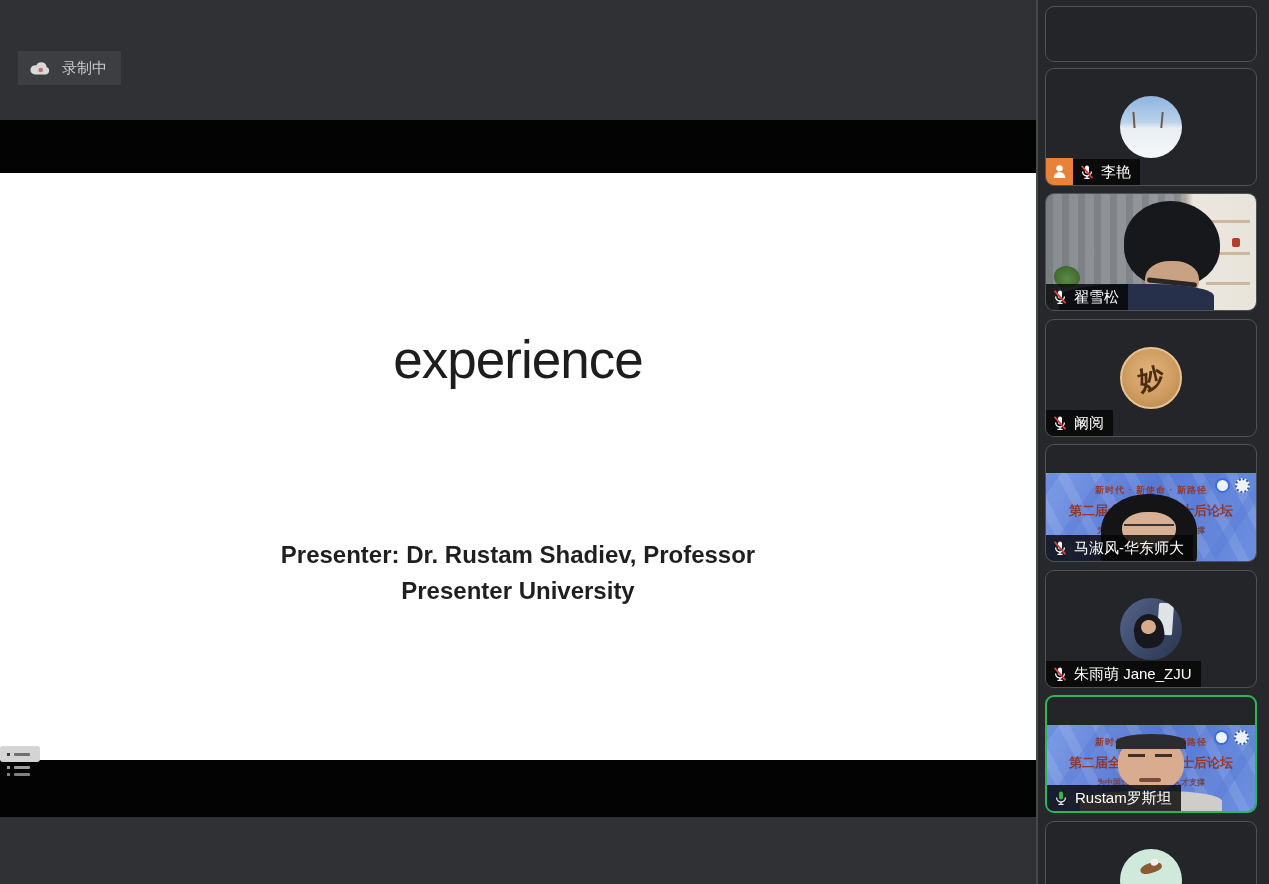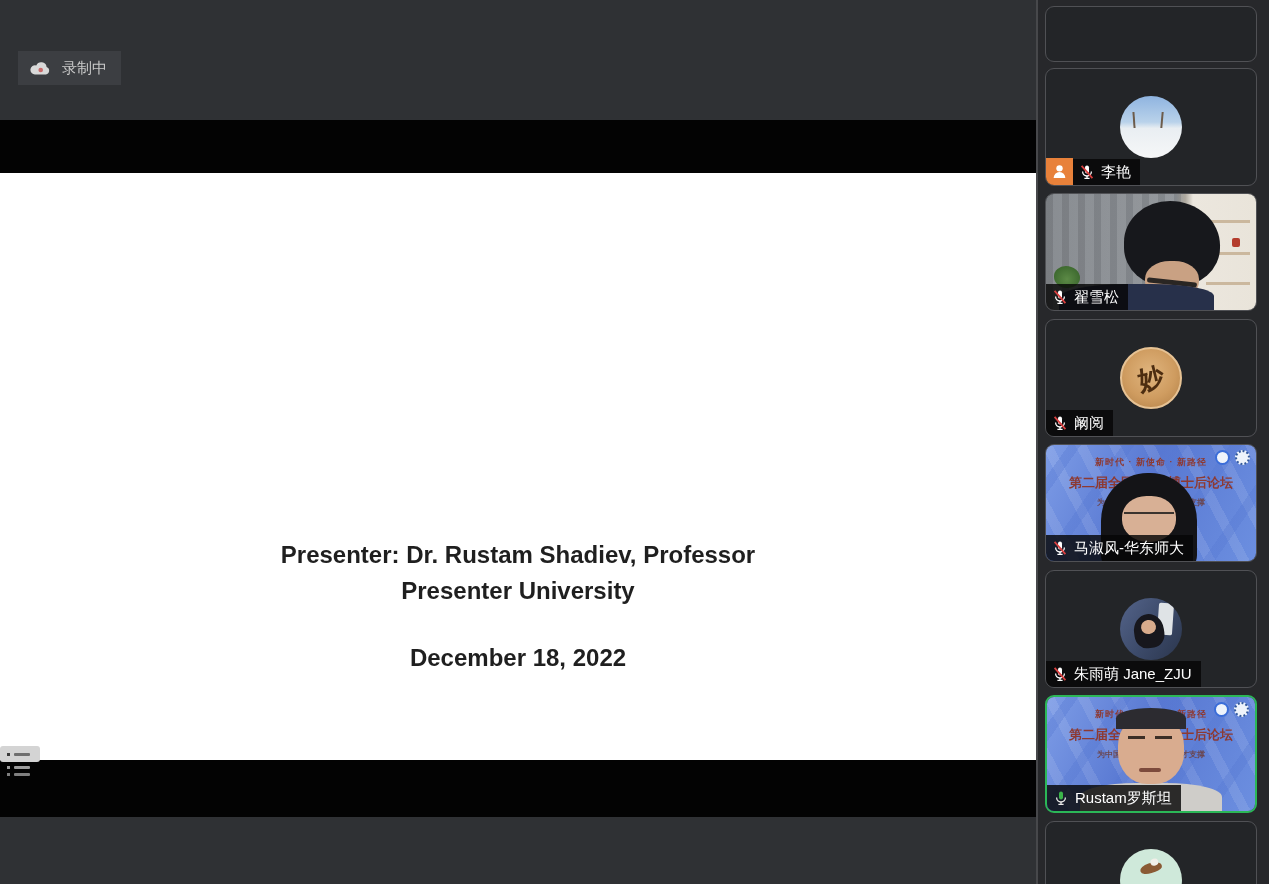--- a/index.html
+++ b/index.html
@@ -90,21 +90,21 @@
   .vid-zhai .hair{position:absolute;left:37%;top:6%;width:46%;height:74%;background:#17181c;
     border-radius:48% 52% 46% 46%;}
   .vid-zhai .face{position:absolute;left:47%;top:58%;width:26%;height:34%;background:#c9a183;
     border-radius:46% 46% 50% 50%;}
   .vid-zhai .glasses{position:absolute;left:48%;top:74%;width:24%;height:5px;background:#2a2623;
     border-radius:2px;transform:rotate(6deg);}
   .vid-zhai .shoulder{position:absolute;bottom:-4px;left:6%;width:74%;height:26%;background:#27304a;
     border-radius:45% 40% 0 0;}
 
   
-  .vbg{position:absolute;inset:0;background:linear-gradient(115deg,#7d9ce6 0%,#5878d2 45%,#6c8fe0 100%);}
+  .vbg{position:absolute;inset:0;background:linear-gradient(115deg,#7d9ce6 0%,#5878d2 45%,#6c8fe0 100%);margin-top:28px;}
   .vbg::before{content:"";position:absolute;inset:0;
     background:repeating-linear-gradient(62deg,transparent 0 20px,rgba(255,255,255,0.10) 20px 30px);}
   .vbg::after{content:"";position:absolute;inset:0;
     background:repeating-linear-gradient(-55deg,transparent 0 34px,rgba(86,120,210,0.35) 34px 44px);}
   .vbg .logo{position:absolute;top:5px;width:15px;height:15px;border-radius:50%;
     background:#eef3fb;box-sizing:border-box;z-index:2;}
   .vbg .logo.l1{right:26px;border:2px solid #3b6dd8;}
   .vbg .logo.l2{right:6px;border:2px dotted #33599c;}
   .vbg-text{position:absolute;top:11px;left:0;right:0;text-align:center;z-index:2;}
   .vbg-l1{font-size:9px;font-weight:bold;color:#8d3a33;letter-spacing:1px;}
@@ -145,26 +145,26 @@
         <path d="M6.2 14.5 a4.6 4.6 0 1 1 1.1-9 A5.4 5.4 0 0 1 17.6 7 a3.9 3.9 0 0 1-.7 7.5 z" fill="#d9d9d9"></path>
         <circle cx="11.7" cy="10" r="2.3" fill="#c96a6a"></circle>
       </svg>
       <span>录制中</span>
     </div>
 
     <div class="bar-top"></div>
 
     <div class="slide">
       <div class="slide-title">
+        <div>experience</div>
       </div>
       <div class="slide-sub">
         <div>Presenter: Dr. Rustam Shadiev, Professor</div>
         <div>Presenter University</div>
       </div>
-      <div class="slide-date">December 18, 2022</div>
     </div>
 
     <div class="bar-bottom"></div>
 
     <div class="outline">
       <div class="o-bubble">
         <span class="o-dot"></span>
         <span class="o-bar"></span>
       </div>
       <div class="o-row">

